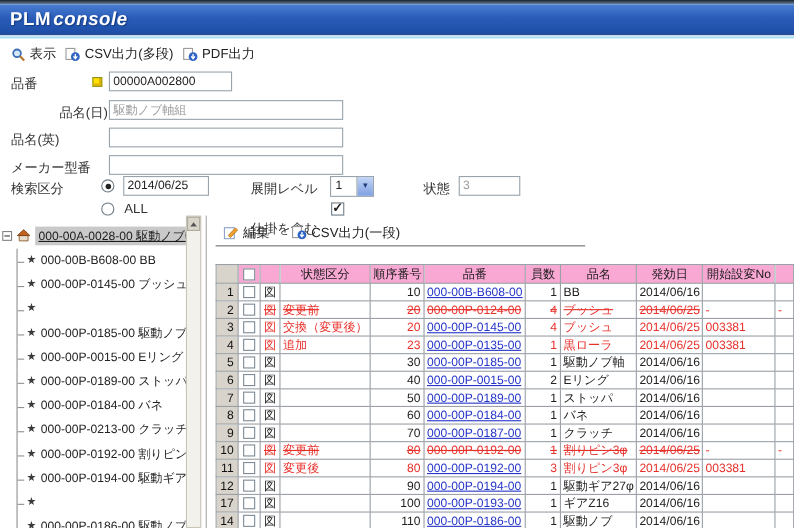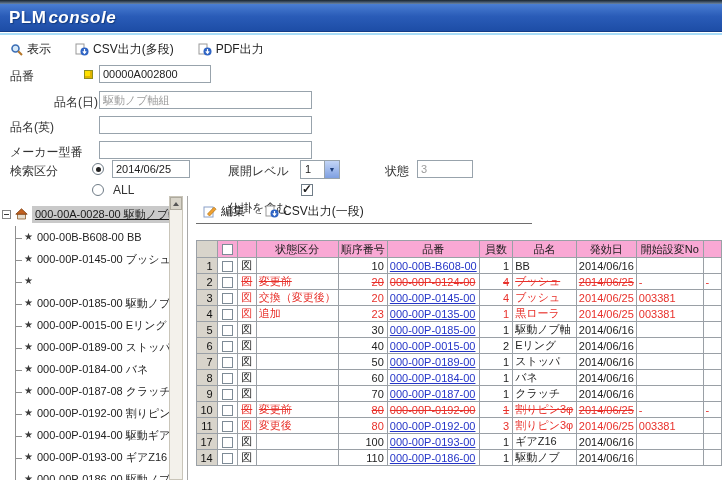--- a/index.html
+++ b/index.html
@@ -16,21 +16,21 @@
   #header { left:0; top:4px; width:722px; height:28px;
     background:linear-gradient(#4a7ed2 0%, #2a5cb8 45%, #1d4da6 100%);
     border-bottom:1px solid #143c86; }
   #logo { position:absolute; left:9px; top:4px; color:#fff; font-size:17px;
     text-shadow:1px 1px 1px #123a7e; letter-spacing:.5px; }
   #logo .plm { font-weight:bold; }
   #logo .console { font-weight:bold; font-style:italic; margin-left:2px; }
   #header-line { left:0; top:33px; width:722px; height:2px; background:#a9ddf8; }
 
   
-  #toolbar { left:10px; top:41px; height:16px; display:flex; gap:24px; align-items:center; }
+  #toolbar { left:10px; top:41px; height:16px; display:flex; gap:8px; align-items:center; }
   .tb-item { display:inline-flex; align-items:center; gap:4px; cursor:pointer; color:#222; white-space:nowrap; }
   .tb-item svg { display:block; }
 
   
   .flabel { position:absolute; color:#333; }
   .finput { position:absolute; border:1px solid #98a3ac; height:18px; font-size:11px;
     padding:0 3px; font-family:inherit; background:#fff; color:#222; }
   .finput.gray { color:#9b9b9b; }
   .note-icon { position:absolute; width:9px; height:9px; background:#ffe000;
     border:1px solid #8f8f1f; box-shadow:inset -2px -2px 0 #e0b400; }
@@ -168,24 +168,24 @@
     <span id="root-label">000-00A-0028-00 駆動ノブ軸組</span>
   </div>
   <div id="tree-items">
       <div class="tree-item"><span class="star">★</span><span>000-00B-B608-00 BB</span></div>
       <div class="tree-item"><span class="star">★</span><span>000-00P-0145-00 ブッシュ</span></div>
       <div class="tree-item"><span class="star">★</span></div>
       <div class="tree-item"><span class="star">★</span><span>000-00P-0185-00 駆動ノブ軸</span></div>
       <div class="tree-item"><span class="star">★</span><span>000-00P-0015-00 Eリング</span></div>
       <div class="tree-item"><span class="star">★</span><span>000-00P-0189-00 ストッパ</span></div>
       <div class="tree-item"><span class="star">★</span><span>000-00P-0184-00 バネ</span></div>
-      <div class="tree-item"><span class="star">★</span><span>000-00P-0187-08 クラッチ</span></div>
+      <div class="tree-item"><span class="star">★</span><span>000-00P-0213-00 クラッチ</span></div>
       <div class="tree-item"><span class="star">★</span><span>000-00P-0192-00 割りピン3φ</span></div>
       <div class="tree-item"><span class="star">★</span><span>000-00P-0194-00 駆動ギア27φ</span></div>
-      <div class="tree-item"><span class="star">★</span><span>000-00P-0193-00 ギアZ16</span></div>
+      <div class="tree-item"><span class="star">★</span></div>
       <div class="tree-item last"><span class="star">★</span><span>000-00P-0186-00 駆動ノブ</span></div>
     </div>
 </div>
 <div class="abs" id="tree-scroll">
   <span class="sb-btn">
       <span class="tri"></span>
     </span>
 </div>
 <div class="abs" id="divider"></div>
 
@@ -376,20 +376,33 @@
           <td><span class="red">変更後</span></td>
           <td class="rt"><span class="red">80</span></td>
           <td><a class="plink">000-00P-0192-00</a></td>
           <td class="rt"><span class="red">3</span></td>
           <td><span class="red">割りピン3φ</span></td>
           <td><span class="red">2014/06/25</span></td>
           <td><span class="red">003381</span></td>
           <td></td>
         </tr>
         <tr>
+          <td class="numcol">12</td>
+          <td class="center"><span class="gcb"></span></td>
+          <td class="center"><span class="figg ">図</span></td>
+          <td></td>
+          <td class="rt"><span>90</span></td>
+          <td><a class="plink">000-00P-0194-00</a></td>
+          <td class="rt"><span>1</span></td>
+          <td><span>駆動ギア27φ</span></td>
+          <td><span>2014/06/16</span></td>
+          <td></td>
+          <td></td>
+        </tr>
+        <tr>
           <td class="numcol">17</td>
           <td class="center"><span class="gcb"></span></td>
           <td class="center"><span class="figg ">図</span></td>
           <td></td>
           <td class="rt"><span>100</span></td>
           <td><a class="plink">000-00P-0193-00</a></td>
           <td class="rt"><span>1</span></td>
           <td><span>ギアZ16</span></td>
           <td><span>2014/06/16</span></td>
           <td></td>

